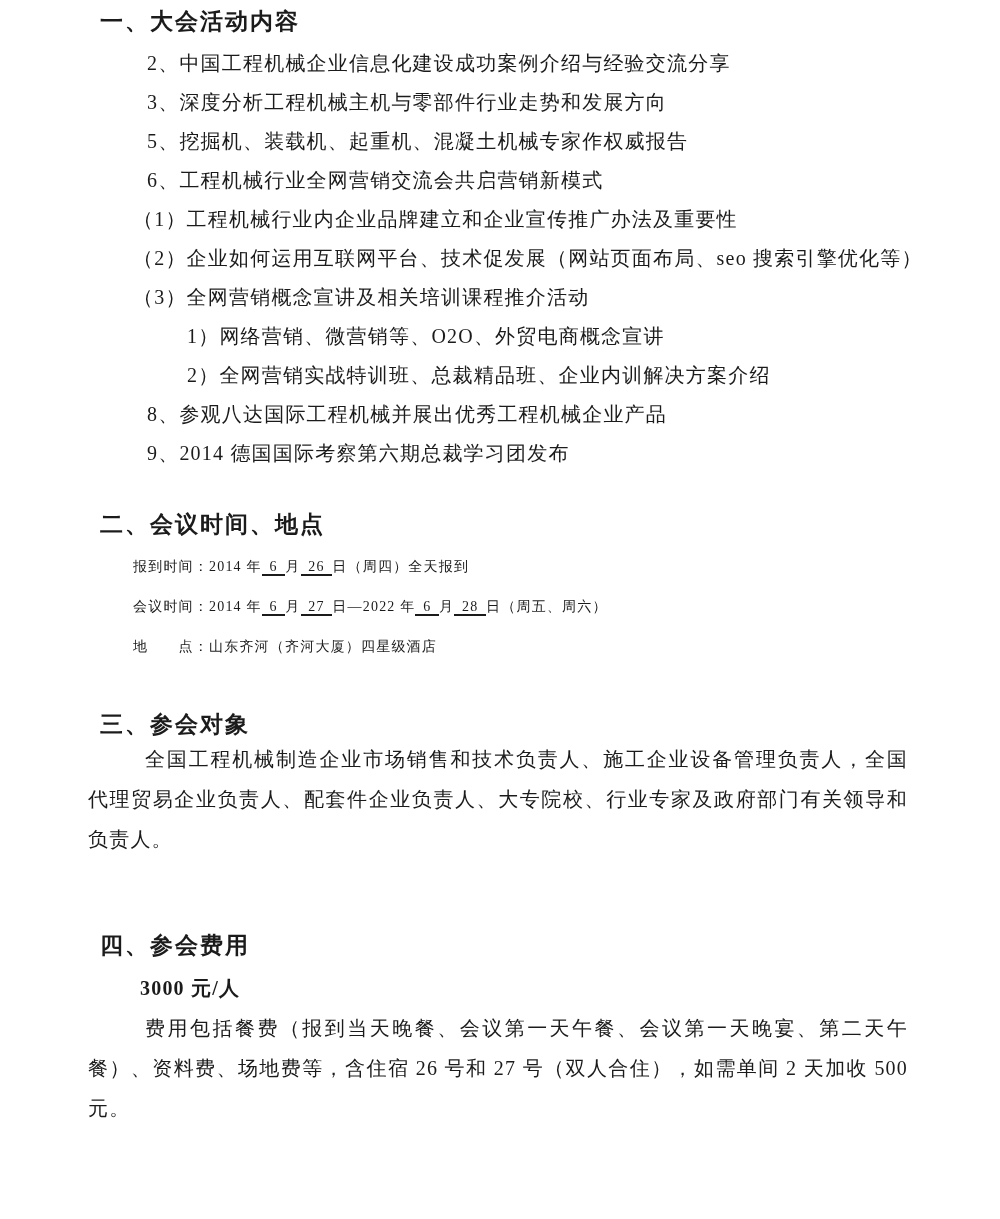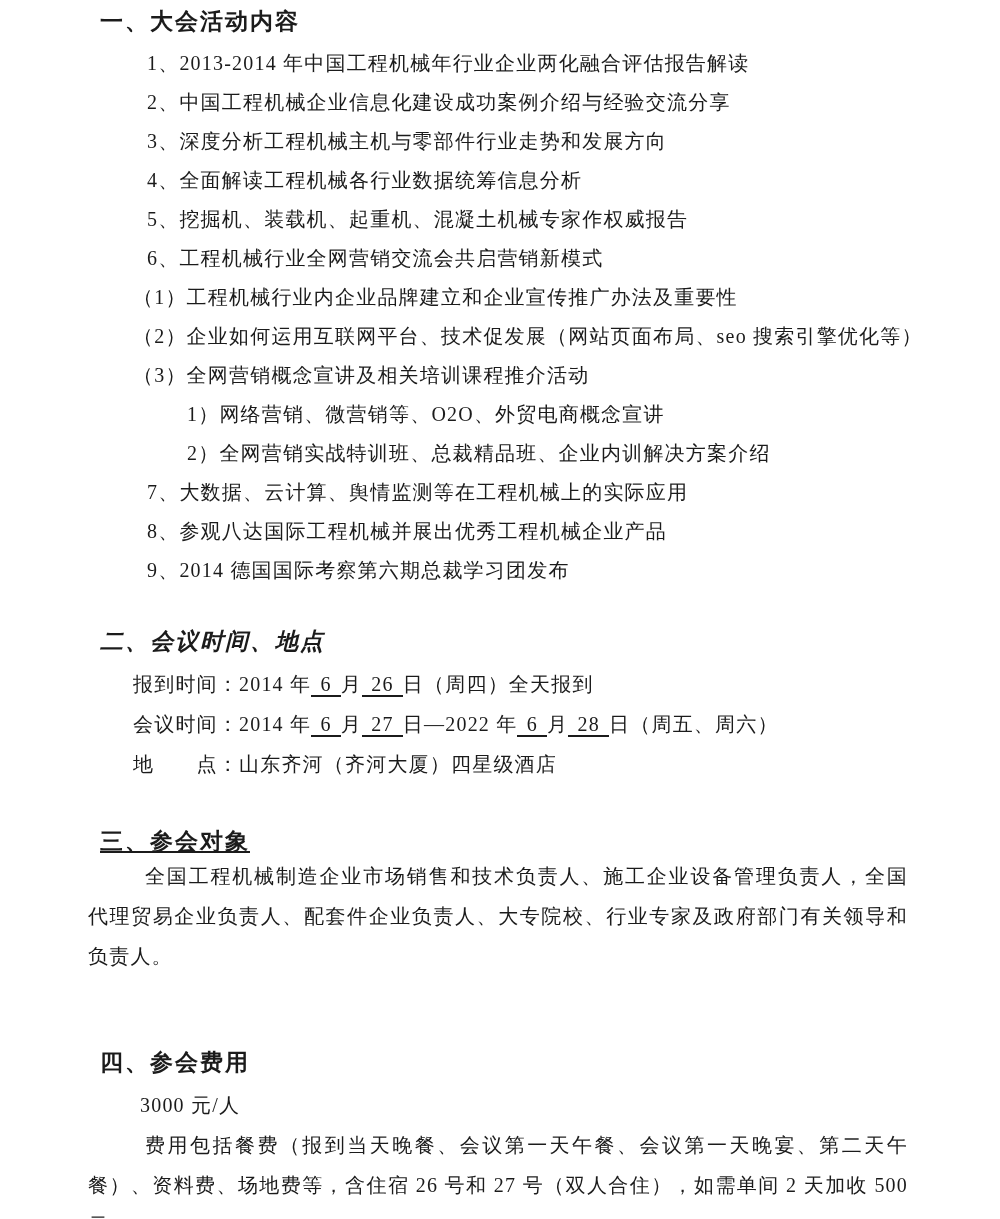--- a/index.html
+++ b/index.html
@@ -15,39 +15,39 @@
 
   .sec-heading {
     margin: 0 0 0 100px;
     font-family: "Liberation Sans", "DejaVu Sans", sans-serif;
     font-weight: bold;
     font-size: 23px;
     letter-spacing: 2px;
     line-height: 30px;
     white-space: pre;
   }
-  .h2 { margin-top: 36px; font-style: italic; }
-  .h3 { margin-top: 42px; text-decoration: underline; }
+  .h2 { margin-top: 36px; }
+  .h3 { margin-top: 42px; }
   .h4 { margin-top: 71px; }
 
   .activities { margin-top: 8px; }
   .item {
     font-size: 20px;
     letter-spacing: 1.2px;
     line-height: 39px;
     white-space: pre;
   }
   .lv1 { margin-left: 147px; }
   .lv2 { margin-left: 133px; }
   .lv3 { margin-left: 187px; }
 
   .meeting-lines { margin-top: 8px; }
   .meeting-line {
     margin-left: 133px;
-    font-size: 20px;
+    font-size: 14px;
     letter-spacing: 1.2px;
     line-height: 40px;
     white-space: pre;
   }
   .blank {
     border-bottom: 2px solid #1b1b1b;
     padding: 0 3px;
   }
 
   .para {
@@ -57,42 +57,40 @@
     line-height: 40px;
     text-align: justify;
     text-indent: 57px;
   }
   .price-line {
     margin: 8px 0 0 140px;
     font-size: 20px;
     letter-spacing: 1.2px;
     line-height: 40px;
     white-space: pre;
+    font-weight: bold;
   }
 </style>
 </head>
 <body>
 
 <div class="doc">
 
   <div class="sec-heading">一、大会活动内容</div>
 
   <div class="activities">
-    <div class="item lv1">1、2013-2014 年中国工程机械年行业企业两化融合评估报告解读</div>
     <div class="item lv1">2、中国工程机械企业信息化建设成功案例介绍与经验交流分享</div>
     <div class="item lv1">3、深度分析工程机械主机与零部件行业走势和发展方向</div>
-    <div class="item lv1">4、全面解读工程机械各行业数据统筹信息分析</div>
     <div class="item lv1">5、挖掘机、装载机、起重机、混凝土机械专家作权威报告</div>
     <div class="item lv1">6、工程机械行业全网营销交流会共启营销新模式</div>
     <div class="item lv2">（1）工程机械行业内企业品牌建立和企业宣传推广办法及重要性</div>
     <div class="item lv2">（2）企业如何运用互联网平台、技术促发展（网站页面布局、seo 搜索引擎优化等）</div>
     <div class="item lv2">（3）全网营销概念宣讲及相关培训课程推介活动</div>
     <div class="item lv3">1）网络营销、微营销等、O2O、外贸电商概念宣讲</div>
     <div class="item lv3">2）全网营销实战特训班、总裁精品班、企业内训解决方案介绍</div>
-    <div class="item lv1">7、大数据、云计算、舆情监测等在工程机械上的实际应用</div>
     <div class="item lv1">8、参观八达国际工程机械并展出优秀工程机械企业产品</div>
     <div class="item lv1">9、2014 德国国际考察第六期总裁学习团发布</div>
   </div>
 
   <div class="sec-heading h2">二、会议时间、地点</div>
 
   <div class="meeting-lines">
     <div class="meeting-line"><span>报到时间：2014 年</span><span class="blank"> 6 </span><span>月</span><span class="blank"> 26 </span><span>日（周四）全天报到</span></div>
     <div class="meeting-line"><span>会议时间：2014 年</span><span class="blank"> 6 </span><span>月</span><span class="blank"> 27 </span><span>日—2022 年</span><span class="blank"> 6 </span><span>月</span><span class="blank"> 28 </span><span>日（周五、周六）</span></div>
     <div class="meeting-line">地　　点：山东齐河（齐河大厦）四星级酒店</div>

